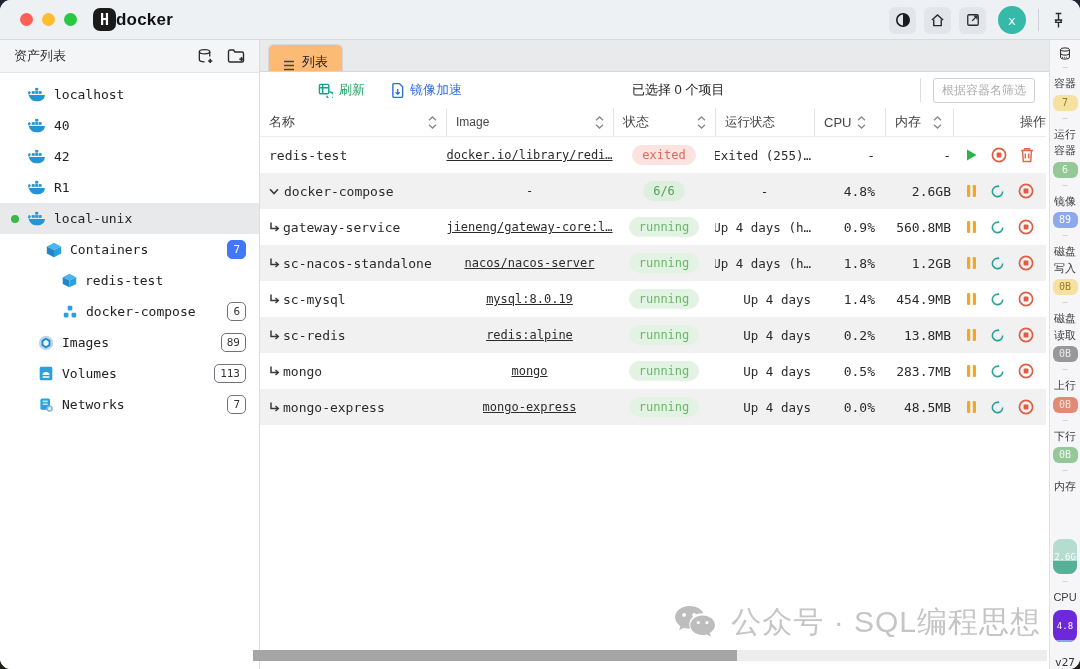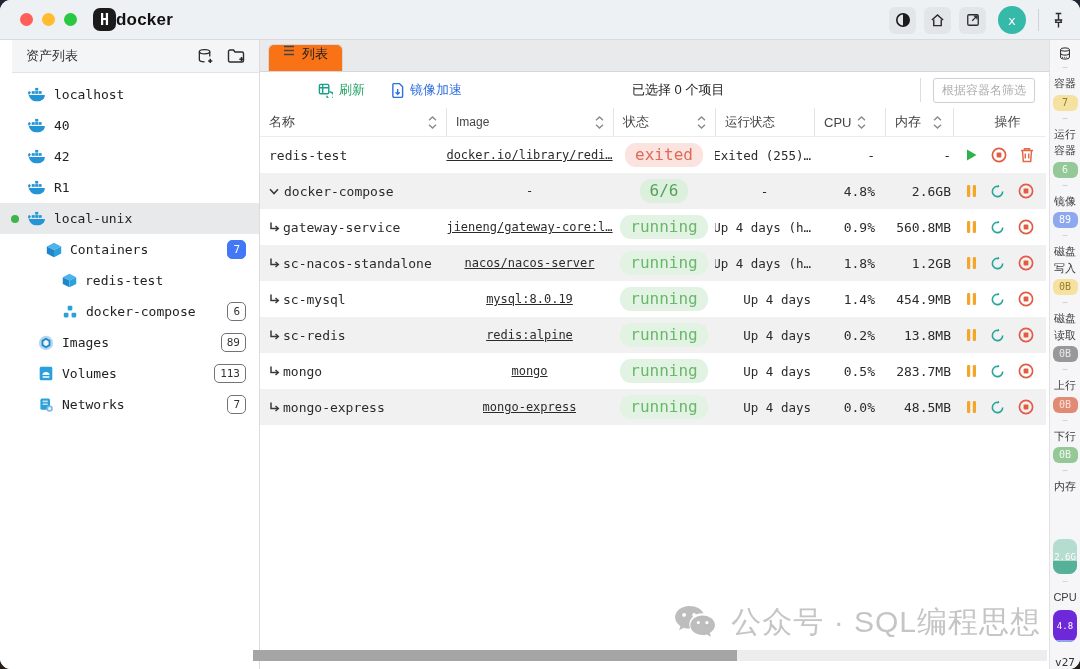--- a/index.html
+++ b/index.html
@@ -31,40 +31,40 @@
 
   
   .content { display:flex; height:629px; }
   .sidebar { width:260px; border-right:1px solid #dcdcde; background:#fff; flex:none; }
   .main { flex:1; position:relative; background:#fff; min-width:0; }
   .rightstrip { width:31px; flex:none; background:#f6f6f8; border-left:1px solid #e1e1e3;
                 display:flex; flex-direction:column; align-items:center; padding-top:7px; }
 
   
   .sb-header { height:33px; background:#f4f5f6; border-bottom:1px solid #e3e3e5;
-               display:flex; align-items:center; padding:0 14px; font-size:13px; color:#333;margin-left:12px; }
+               display:flex; align-items:center; padding:0 14px; font-size:13px; color:#333; }
   .sb-hicons { margin-left:auto; display:flex; gap:13px; }
   .sb-hicons span { display:flex; cursor:pointer; }
   .tree { padding-top:6px; }
   .ti { height:31px; display:flex; align-items:center; gap:8px; position:relative;
         font-size:13px; color:#222; cursor:pointer; font-family:"DejaVu Sans Mono",monospace; }
   .ti.lv0{padding-left:28px}.ti.lv1{padding-left:46px}.ti.lv2{padding-left:62px}.ti.lvA{padding-left:38px}
   .ti.sel{background:#e8e9ea}
   .dot{position:absolute; left:11px; width:8px; height:8px; border-radius:50%; background:#3cb54a;}
   .ico{display:flex; flex:none;}
   .sbadge{margin-left:auto; margin-right:13px; font-size:11px; line-height:1;
           font-family:"DejaVu Sans Mono",monospace; padding:3px 5px; border-radius:5px;}
   .sbadge.filled{background:#4277f5; color:#fff; border:1px solid #4277f5;}
   .sbadge.outline{background:#fff; color:#333; border:1.2px solid #70747a;}
 
   
   .tabstrip { height:32px; background:#e9eaec; border-bottom:1px solid #d7d7d9;
               display:flex; align-items:flex-end; padding-left:8px; }
-  .tab { height:27px; background:#f97316; border-radius:6px 6px 0 0; padding:0 14px;
-         display:flex; align-items:flex-start; gap:7px; font-size:13px; color:#222; cursor:pointer;
+  .tab { height:27px; background:#fdba74; border-radius:6px 6px 0 0; padding:0 14px;
+         display:flex; align-items:flex-end; gap:7px; font-size:13px; color:#222; cursor:pointer;
          border:1px solid #d7d7d9; border-bottom:none; }
   .toolbar { height:36px; display:flex; align-items:center; padding:0 14px; gap:26px;
              background:#fff; position:relative; }
   .tool { display:flex; align-items:center; gap:6px; font-size:13px; cursor:pointer; border:none; background:none; }
   .tool.refresh{color:#1fa263;padding-left:44px;} .tool.mirror{color:#2f6fe0;}
   .selection { position:absolute; left:372px; font-size:13px; color:#222; }
   .filterwrap { margin-left:auto; display:flex; align-items:center; gap:12px; }
   .tb-vdiv { width:1px; height:24px; background:#ddd; }
   .filter { width:102px; height:25px; border:1px solid #cfcfd1; border-radius:3px;
             font-size:12px; padding:0 8px; color:#333; outline:none; }
@@ -82,21 +82,21 @@
   .td { display:flex; align-items:center; height:100%; }
   .c-name{width:186px; padding-left:9px; gap:3px;}
   .c-image{width:167px; justify-content:center; font-size:12px;}
   .c-status{width:102px; justify-content:center;}
   .c-run{width:99px; justify-content:flex-end; padding-right:3px; font-size:12.5px; overflow:hidden; white-space:nowrap;}
   .c-run.center{justify-content:center; padding-right:0;}
   .c-cpu{width:71px; justify-content:flex-end; padding-right:10px;}
   .c-mem{width:68px; justify-content:flex-end; padding-right:2px;}
   .c-act{width:93px; justify-content:center; gap:13px;}
   .lnk{color:#2b2b2b; text-decoration:underline; cursor:pointer; white-space:nowrap; overflow:hidden;}
-  .badge{font-size:16px; padding:4px 10px; border-radius:11px; line-height:1;}
+  .badge{font-size:12px; padding:4px 10px; border-radius:11px; line-height:1;}
   .badge.exited{background:#fbe3df; color:#de6a5a;}
   .badge.running{background:#e3f3e3; color:#69b86b;}
   .badge.ok{background:#ddf0dd; color:#55a159;}
   .abtn{border:none; background:none; display:flex; cursor:pointer; padding:0;}
 
   
   .hscroll{position:absolute; left:-7px; right:2px; bottom:8px; height:11px; background:#ededee;}
   .hthumb{width:61%; height:100%; background:#a5a5a6; cursor:pointer;}
   .watermark{position:absolute; right:8px; bottom:26px; display:flex; align-items:center; gap:12px;
              color:#c5c5c5; font-size:30px; letter-spacing:1px; pointer-events:none;}
@@ -413,21 +413,21 @@
             </div>
           <div class="th c-mem" style="justify-content:flex-start;padding-left:9px;">
               <span>内存</span>
               <span class="sort">
                 <svg width="9" height="13" viewBox="0 0 9 13" fill="none" stroke="#8a8a8a" stroke-width="1.4">
                   <path d="M1 4.2 L4.5 1 8 4.2"></path>
                   <path d="M1 8.8 L4.5 12 8 8.8"></path>
                 </svg>
               </span>
             </div>
-          <div class="th c-act" style="justify-content:center;padding-left:15px;font-family:Liberation Serif, serif;">
+          <div class="th c-act" style="justify-content:flex-end;padding-left:15px;font-family:Liberation Serif, serif;">
               <span>操作</span>
             </div>
         </div>
 
         <div class="tr">
           <div class="td c-name">
               <span>redis-test</span>
             </div>
           <div class="td c-image">
               <a class="lnk">docker.io/library/redi…</a>

